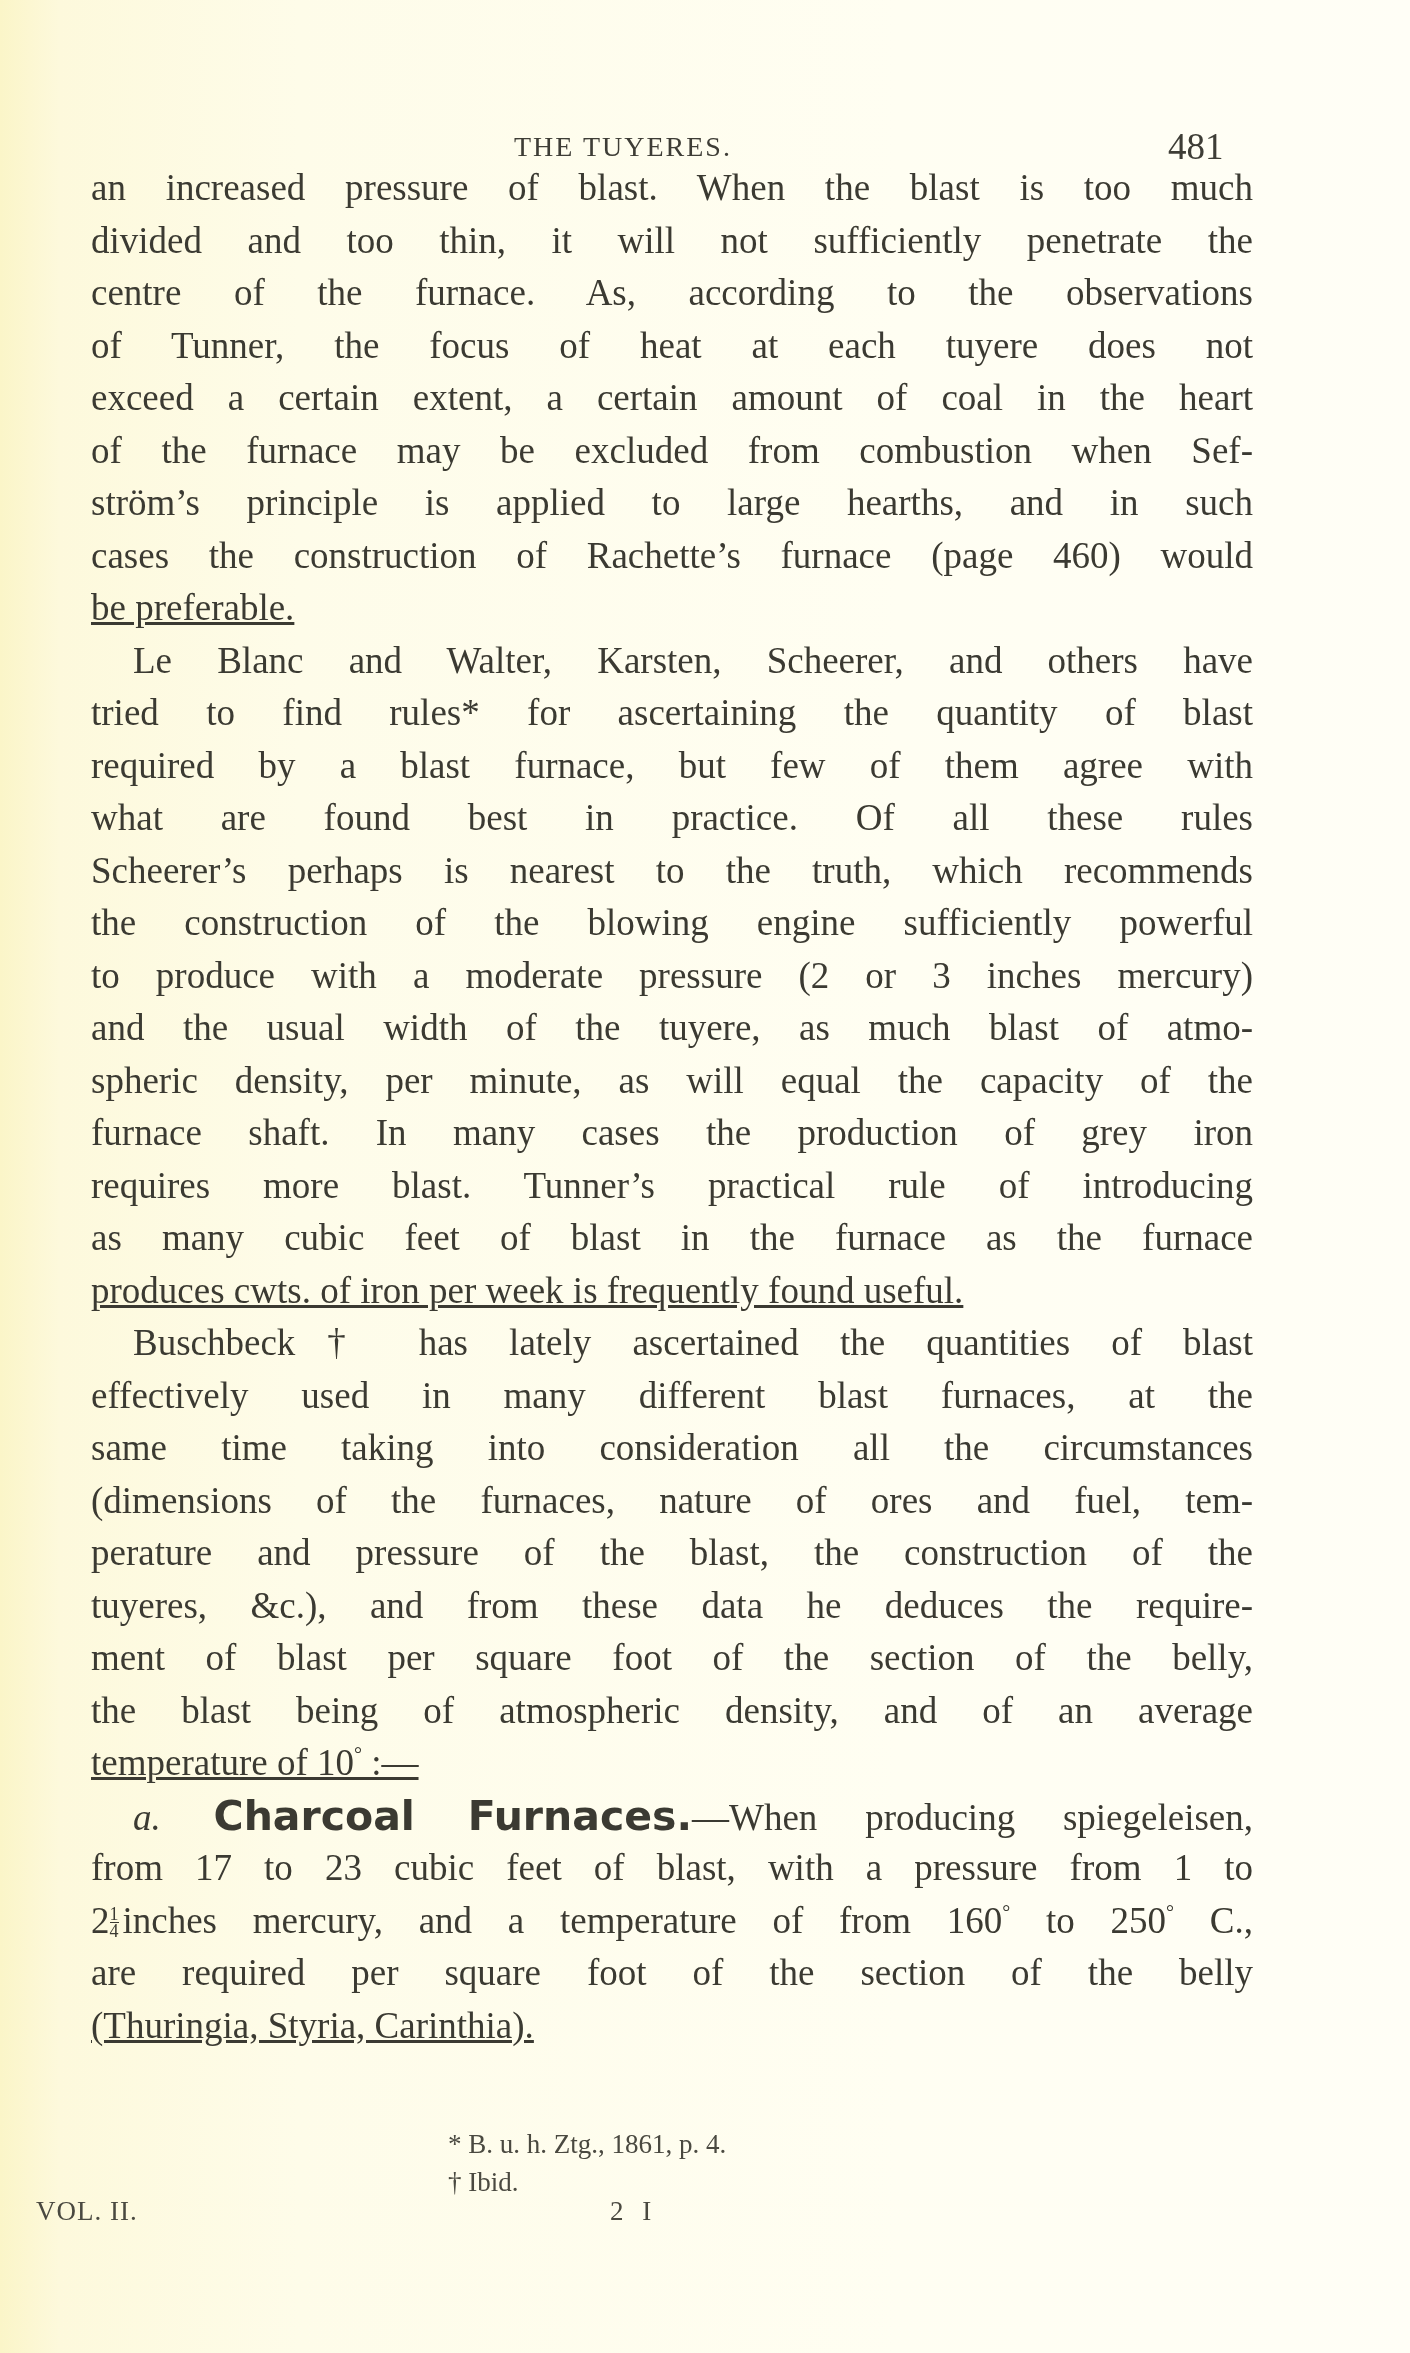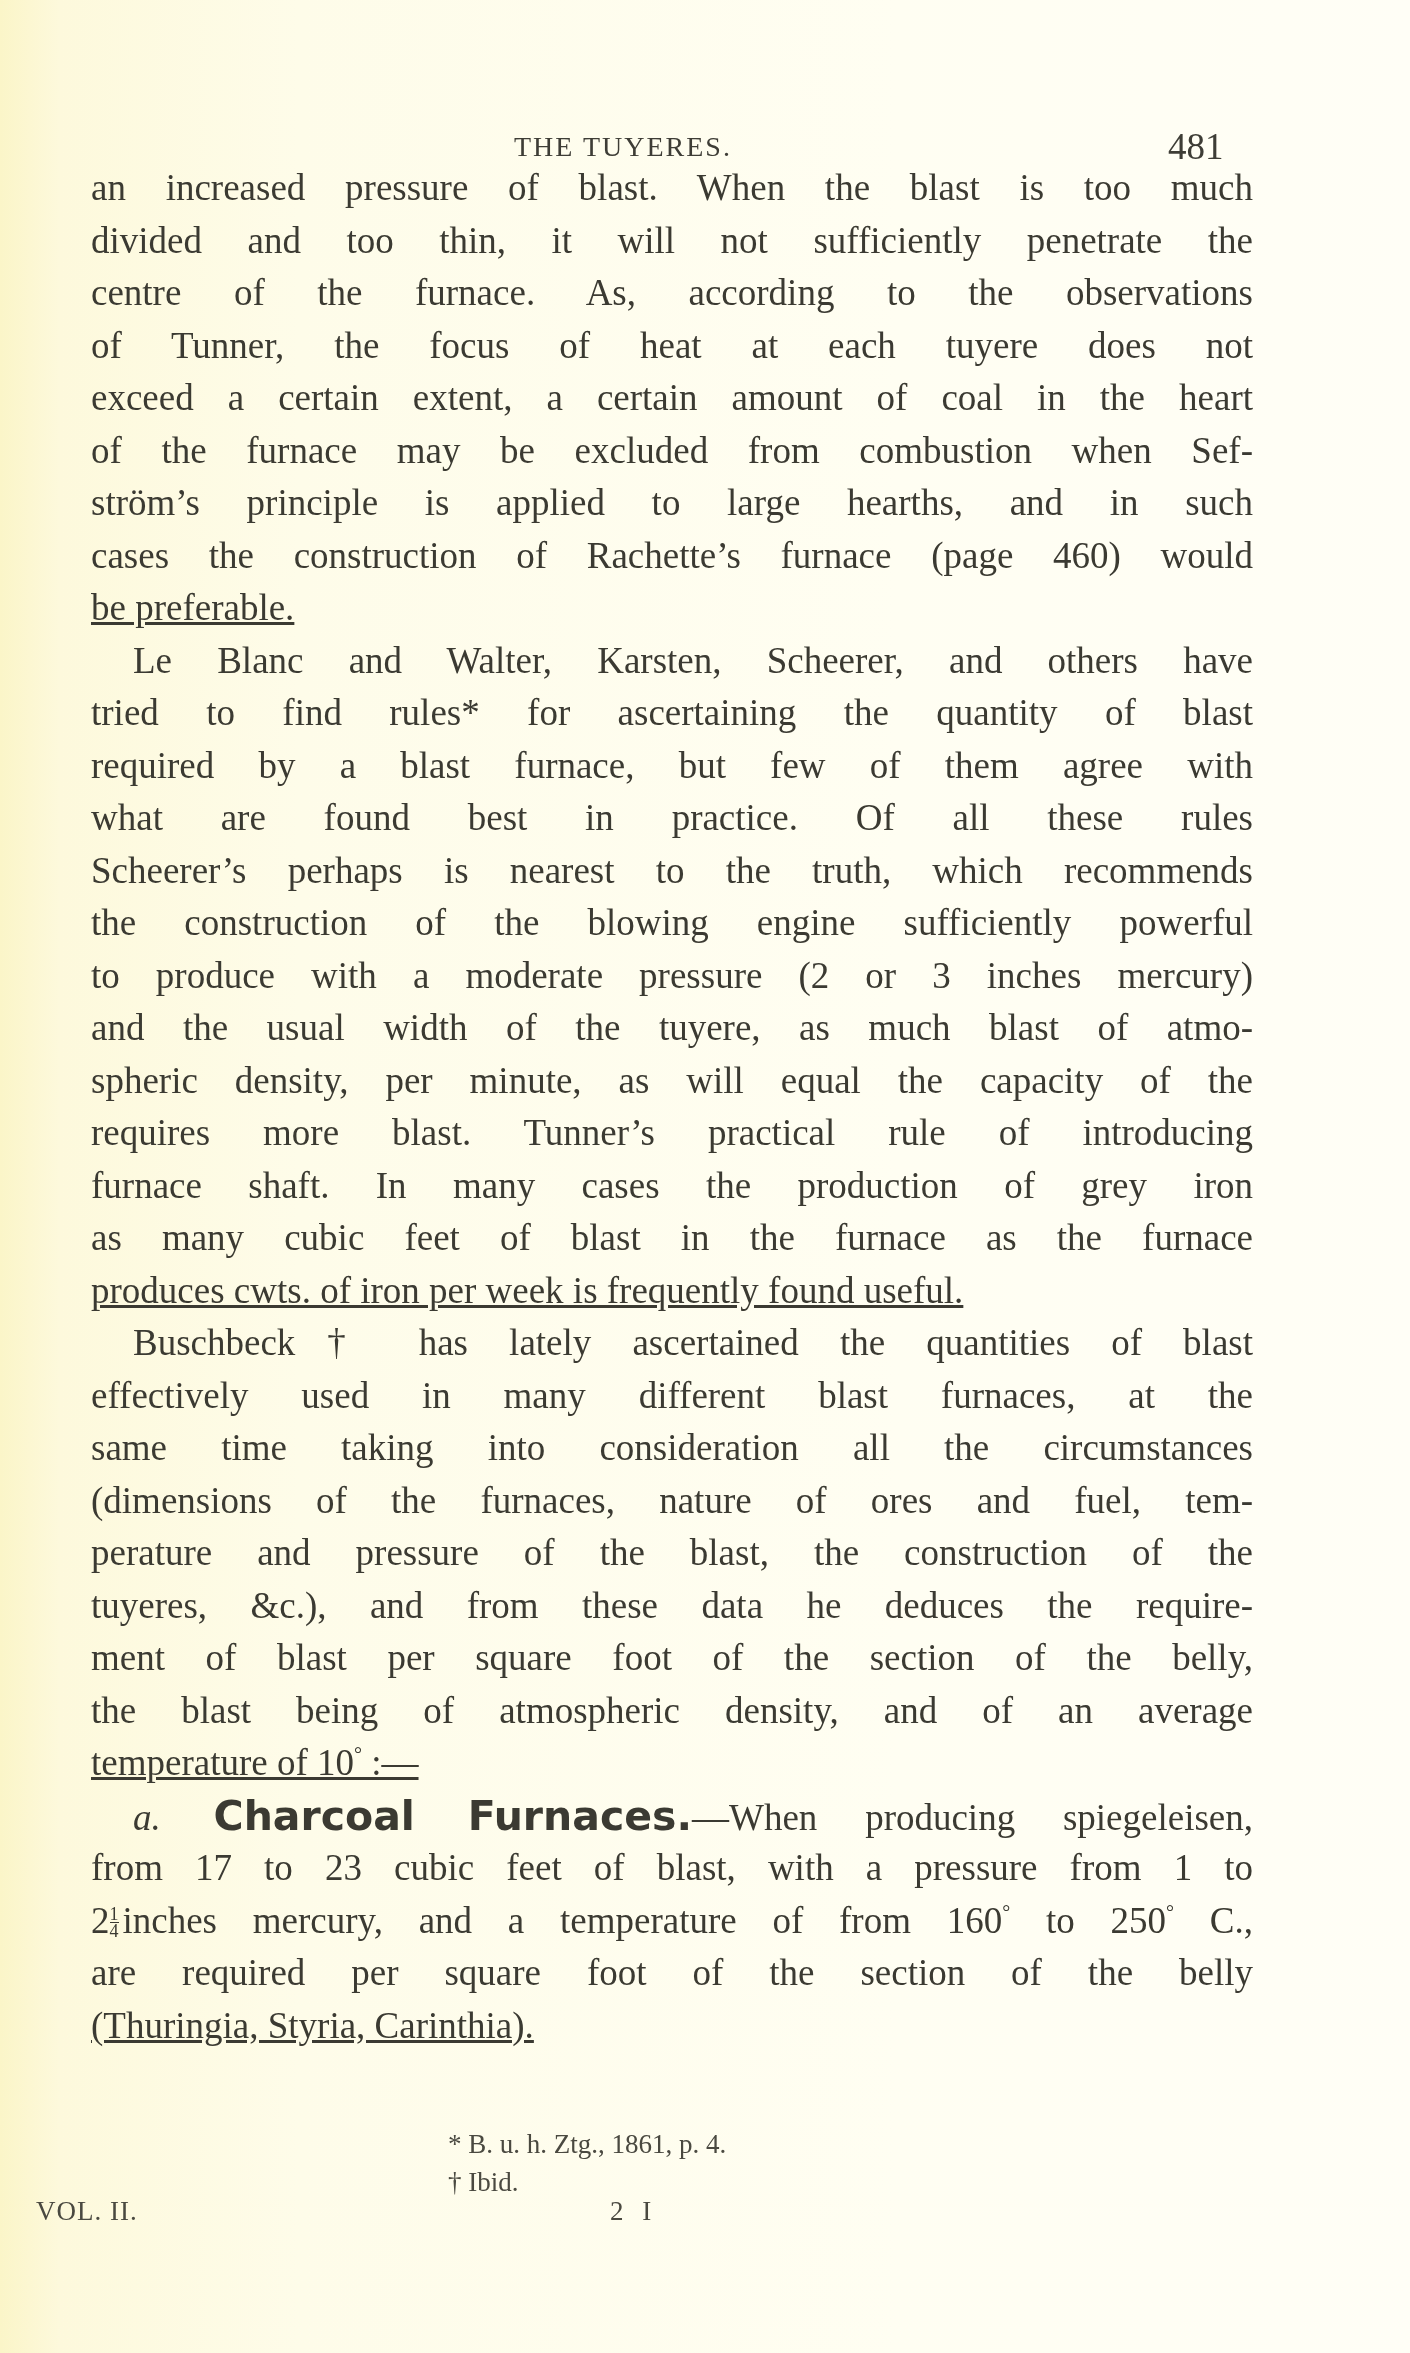--- a/index.html
+++ b/index.html
@@ -151,22 +151,22 @@
   <div>
     <span class="line indent">Le Blanc and Walter, Karsten, Scheerer, and others have</span>
     <span class="line">tried to find rules* for ascertaining the quantity of blast</span>
     <span class="line">required by a blast furnace, but few of them agree with</span>
     <span class="line">what are found best in practice.  Of all these rules</span>
     <span class="line">Scheerer’s perhaps is nearest to the truth, which recommends</span>
     <span class="line">the construction of the blowing engine sufficiently powerful</span>
     <span class="line">to produce with a moderate pressure (2 or 3 inches mercury)</span>
     <span class="line">and the usual width of the tuyere, as much blast of atmo-</span>
     <span class="line">spheric density, per minute, as will equal the capacity of the</span>
+    <span class="line">furnace shaft.  In many cases the production of grey iron</span>
     <span class="line">requires more blast.  Tunner’s practical rule of introducing</span>
-    <span class="line">furnace shaft.  In many cases the production of grey iron</span>
     <span class="line">as many cubic feet of blast in the furnace as the furnace</span>
     <span class="line last">produces cwts. of iron per week is frequently found useful.</span>
   </div>
 
   <div>
     <span class="line indent">Buschbeck† has lately ascertained the quantities of blast</span>
     <span class="line">effectively used in many different blast furnaces, at the</span>
     <span class="line">same time taking into consideration all the circumstances</span>
     <span class="line">(dimensions of the furnaces, nature of ores and fuel, tem-</span>
     <span class="line">perature and pressure of the blast, the construction of the</span>

